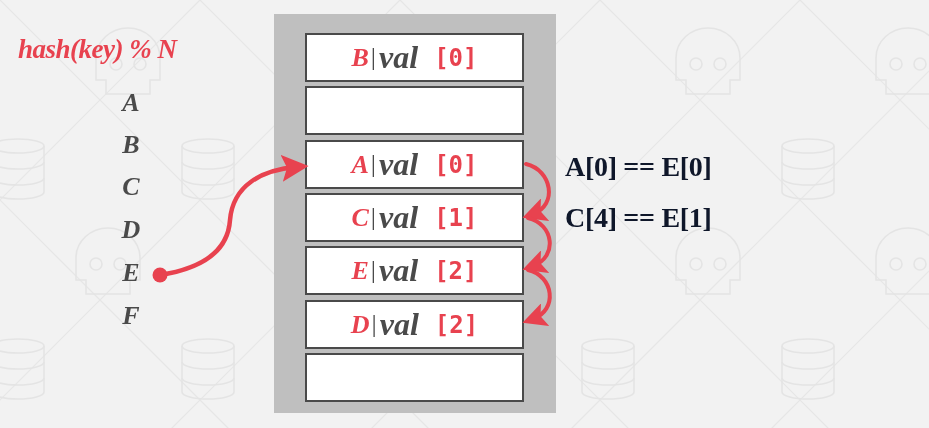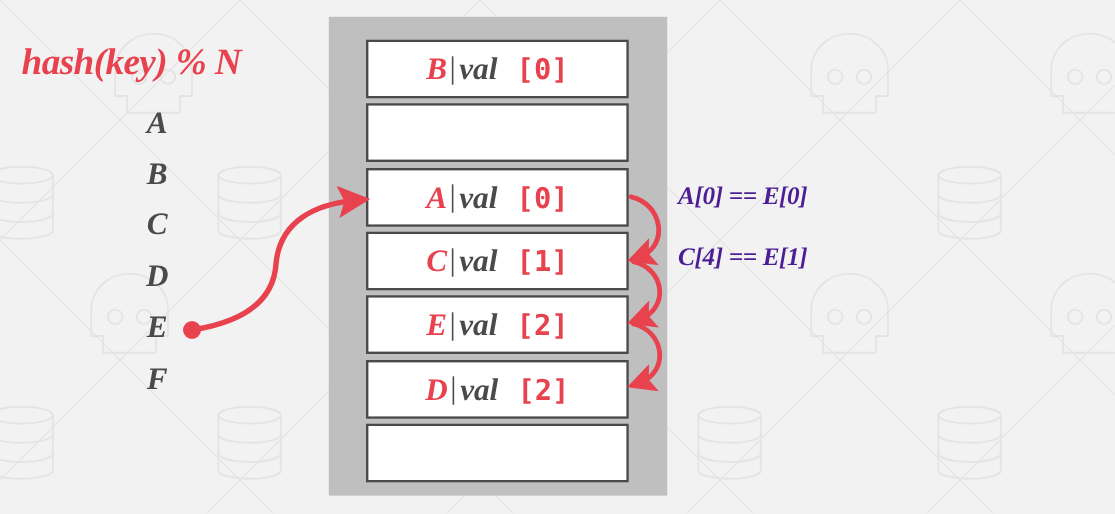--- a/index.html
+++ b/index.html
@@ -23,21 +23,21 @@
       width: 929px; height: 428px;
       pointer-events: none;
     }
     .title {
       position: absolute;
       left: 18px;
       top: 34px;
       font-family: "Liberation Serif", "DejaVu Serif", serif;
       font-style: italic;
       font-weight: bold;
-      font-size: 31px;
+      font-size: 27px;
       color: #e8424f;
       letter-spacing: -0.5px;
       white-space: nowrap;
     }
     .key-list {
       position: absolute;
       left: 116px;
       top: 88px;
       width: 30px;
     }
@@ -86,38 +86,37 @@
       font-size: 26px;
       color: #4a4a4a;
       margin: 0 3px 0 2px;
       position: relative;
       top: -1px;
     }
     .slot .v {
       font-family: "Liberation Serif", "DejaVu Serif", serif;
       font-style: italic;
       font-weight: bold;
-      font-size: 26px;
+      font-size: 32px;
       color: #4a4a4a;
       margin-right: 16px;
     }
     .slot .idx {
       font-family: "DejaVu Sans Mono", "Liberation Mono", monospace;
       font-weight: bold;
       font-size: 24px;
       color: #e8424f;
     }
     .cmp {
       position: absolute;
       left: 565px;
       font-family: "Liberation Serif", "DejaVu Serif", serif;
-      font-style: italic;
-      font-weight: bold;
-      font-size: 21px;
-      color: #4c1d95;
+      font-weight: bold;
+      font-size: 28px;
+      color: #0f172a;
       white-space: nowrap;
       letter-spacing: -0.3px;
     }
     .arrows {
       position: absolute;
       left: 0; top: 0;
       width: 929px; height: 428px;
       pointer-events: none;
     }
   </style>

